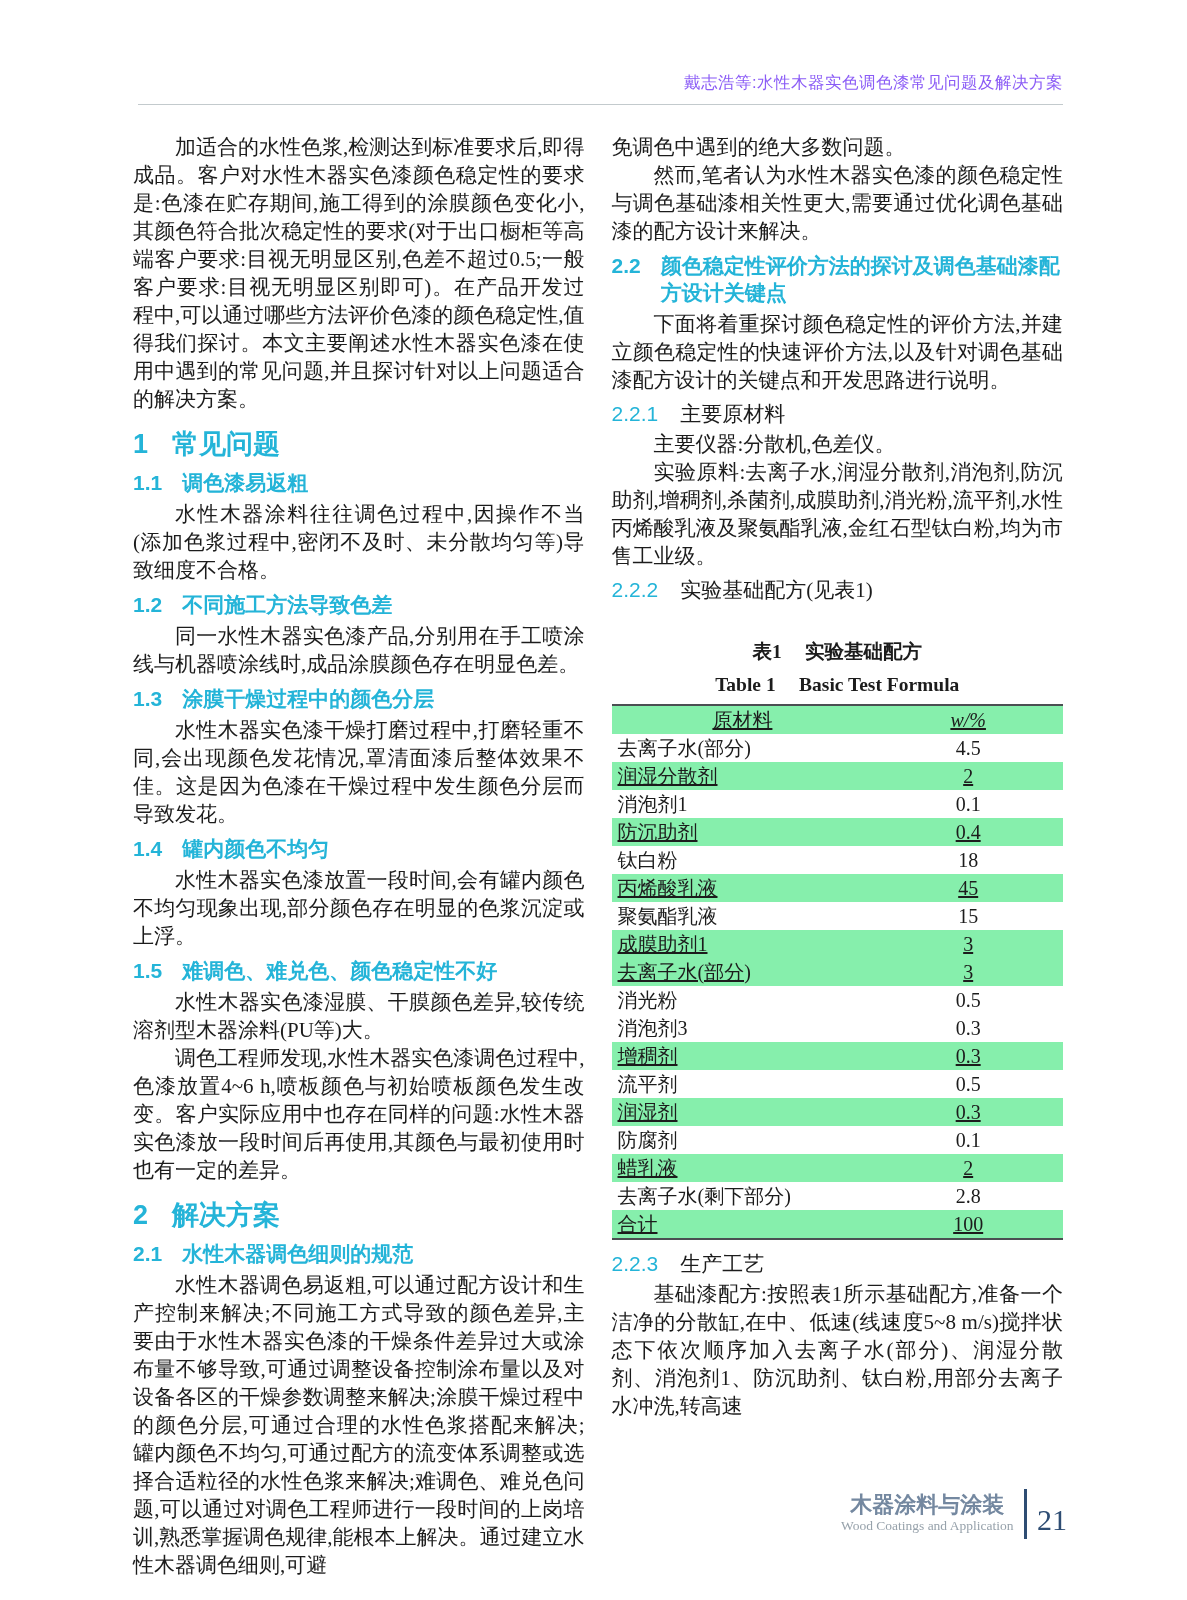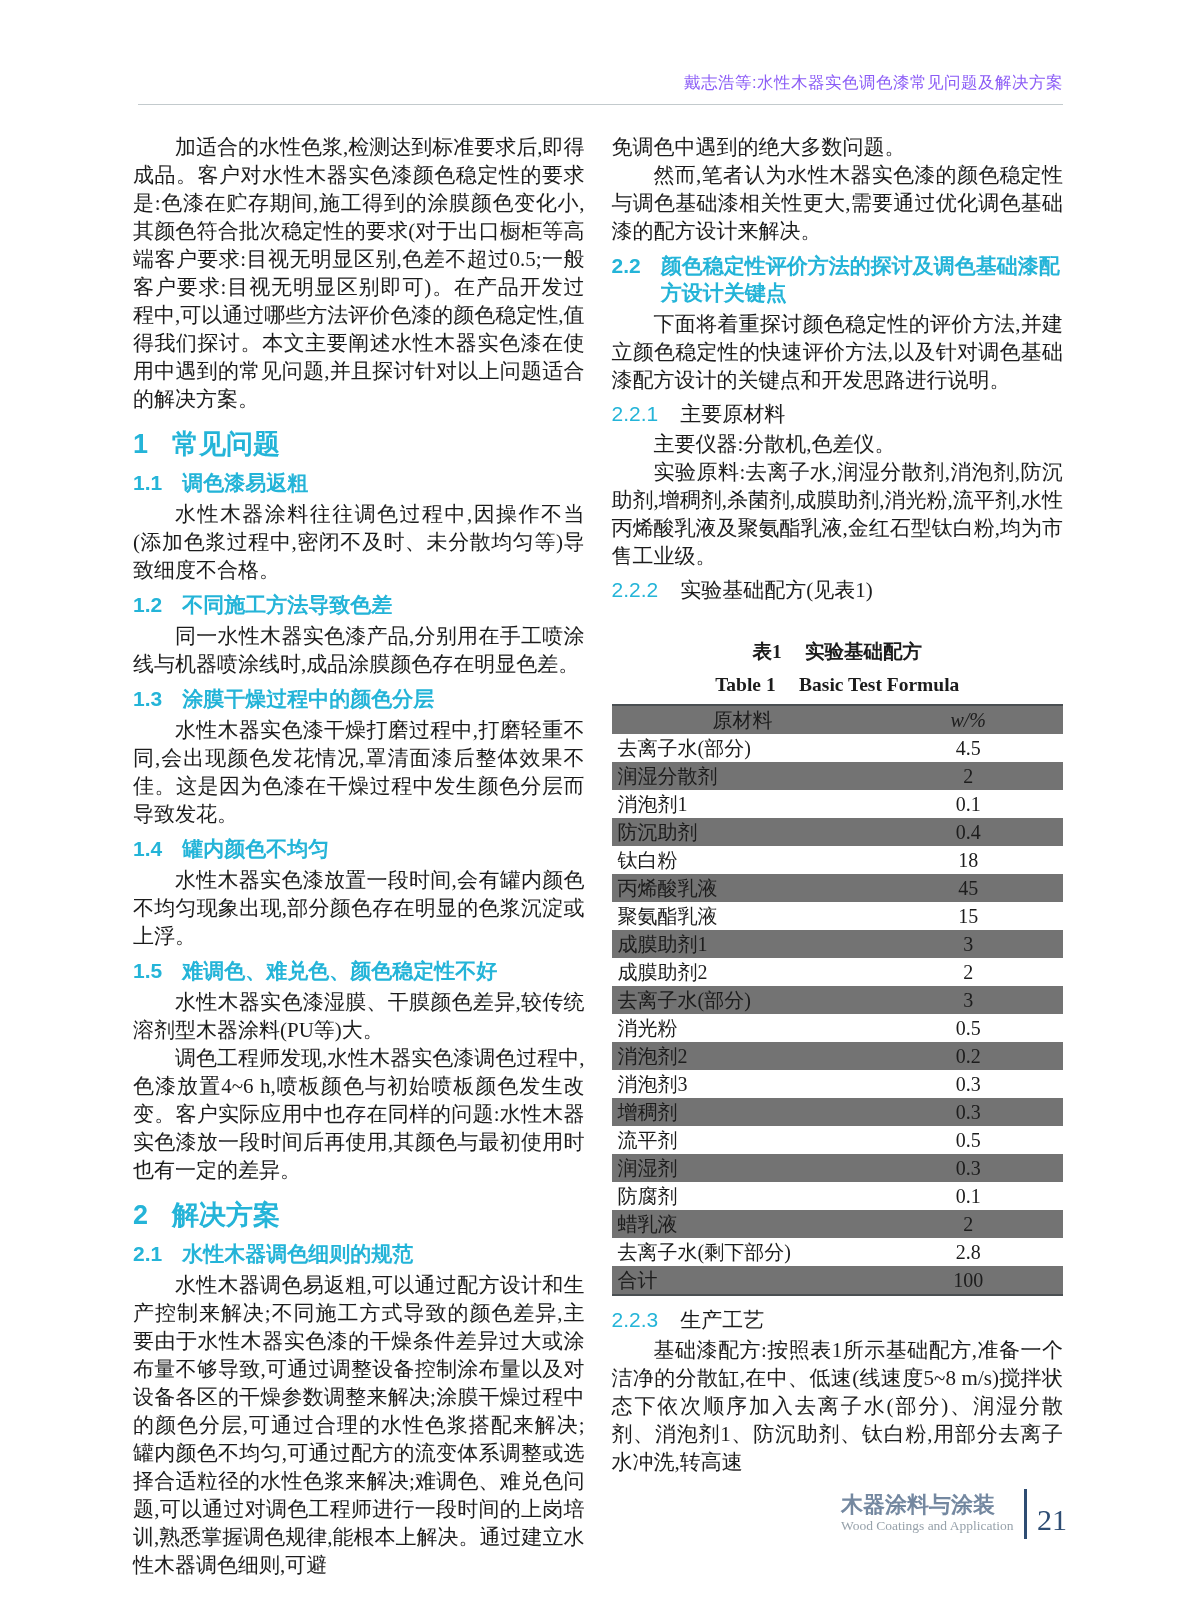--- a/index.html
+++ b/index.html
@@ -71,27 +71,27 @@
     border-top:2px solid #4a4f52;border-bottom:2px solid #4a4f52;
     font-size:20px;
   }
   table.formula td,table.formula th{
     padding:1px 6px;height:26px;line-height:25px;font-weight:normal;
   }
   td.c1,th.c1{width:58%;text-align:left;padding-left:44px;}
   td.c2,th.c2{width:42%;text-align:center;}
   th.c1{text-align:center;padding-left:0;}
   th.c2 i{font-family:"Liberation Serif",serif;}
-  tr.alt{background:#737373;}
+  tr.alt{background:#86efac;text-decoration:underline;}
   
   .footer{
     position:absolute;top:1489px;right:120px;
     display:flex;align-items:center;gap:10px;
   }
-  .footer .jblock{text-align:left;}
+  .footer .jblock{text-align:center;}
   .footer .jzh{
     font-family:"Liberation Sans","DejaVu Sans",sans-serif;
     font-weight:bold;font-size:22px;line-height:24px;color:#7488a0;
   }
   .footer .jen{
     font-size:13.5px;line-height:18px;color:#97a2ab;
   }
   .footer .fbar{width:3.5px;height:50px;background:#2e4d73;}
   .footer .pnum{
     font-size:30px;color:#2e4d73;align-self:flex-end;
@@ -219,35 +219,27 @@
               <td class="c2">45</td>
             </tr>
           <tr>
               <td class="c1">聚氨酯乳液</td>
               <td class="c2">15</td>
             </tr>
           <tr class="alt">
               <td class="c1">成膜助剂1</td>
               <td class="c2">3</td>
             </tr>
-          <tr>
-              <td class="c1">成膜助剂2</td>
-              <td class="c2">2</td>
-            </tr>
           <tr class="alt">
               <td class="c1">去离子水(部分)</td>
               <td class="c2">3</td>
             </tr>
           <tr>
               <td class="c1">消光粉</td>
               <td class="c2">0.5</td>
-            </tr>
-          <tr class="alt">
-              <td class="c1">消泡剂2</td>
-              <td class="c2">0.2</td>
             </tr>
           <tr>
               <td class="c1">消泡剂3</td>
               <td class="c2">0.3</td>
             </tr>
           <tr class="alt">
               <td class="c1">增稠剂</td>
               <td class="c2">0.3</td>
             </tr>
           <tr>

